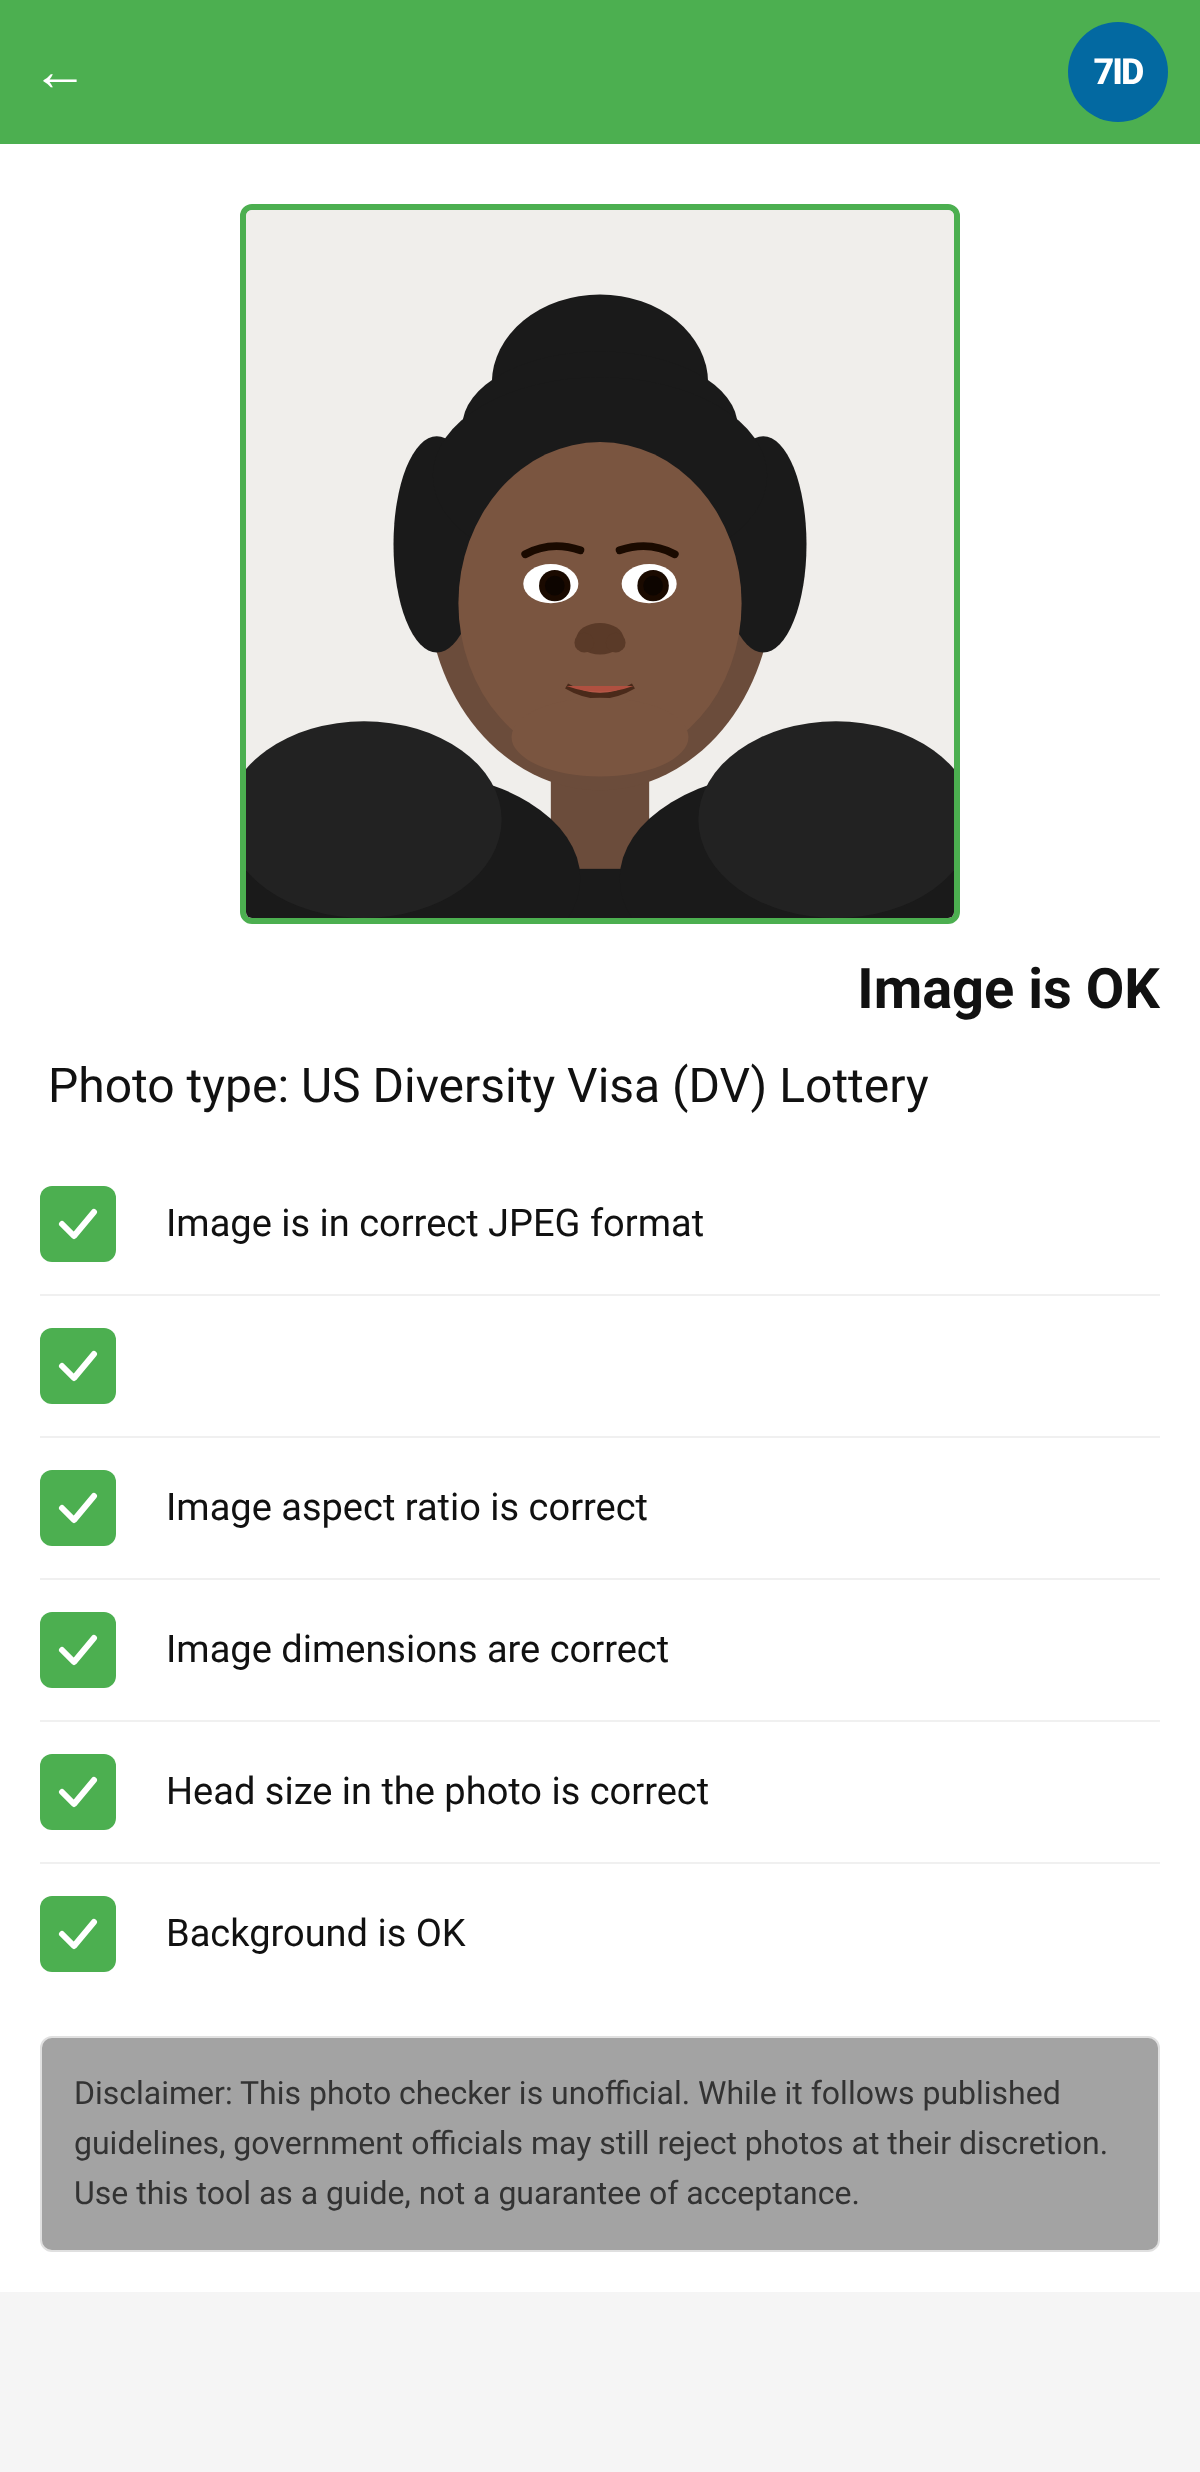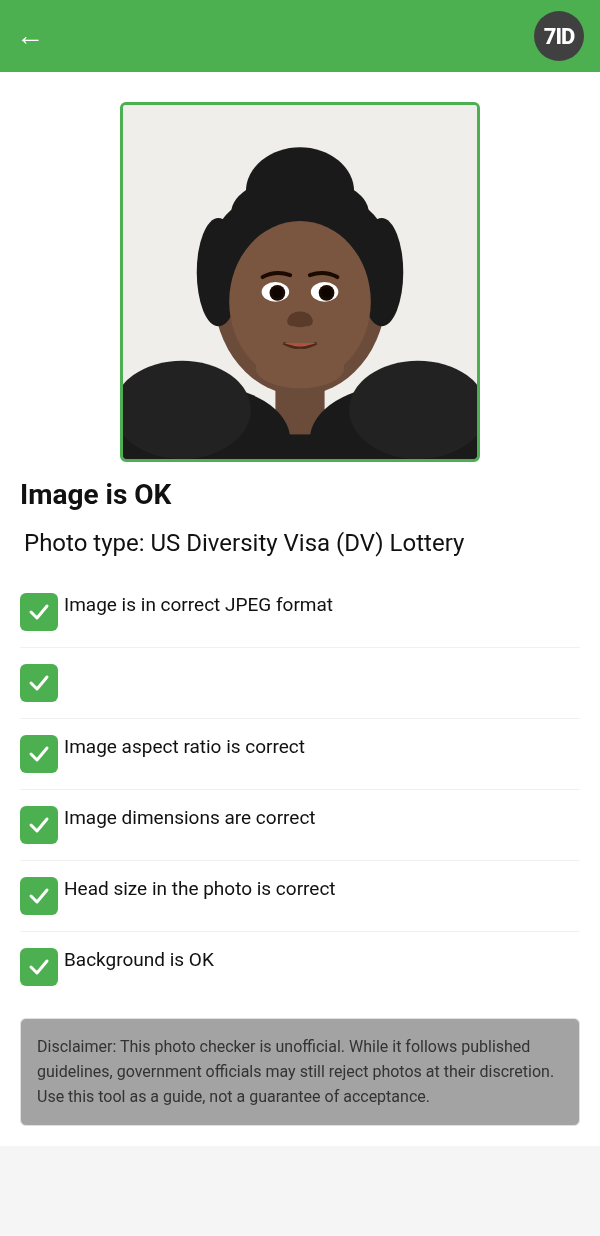--- a/index.html
+++ b/index.html
@@ -26,23 +26,23 @@
       cursor: pointer;
       line-height: 1;
     }
     .header-title {
       color: white;
       font-size: 26px;
       font-weight: 700;
       letter-spacing: 0.5px;
     }
     .header-logo {
-      background: #404040;
+      background: #0369a1;
       color: white;
-      font-size: 22px;
+      font-size: 18px;
       font-weight: 800;
       width: 50px;
       height: 50px;
       border-radius: 50%;
       display: flex;
       align-items: center;
       justify-content: center;
       letter-spacing: -1px;
       text-align: right;
     }
@@ -72,21 +72,21 @@
     }
 
     
     .portrait-svg {
       width: 100%;
       height: 100%;
     }
 
     
     .status-title {
-      text-align: left;
+      text-align: right;
       font-size: 28px;
       font-weight: 700;
       color: #111;
       margin-bottom: 18px;
     }
 
     
     .photo-type {
       font-size: 24px;
       color: #111;
@@ -94,23 +94,24 @@
       padding-left: 4px;
     }
 
     
     .check-list {
       list-style: none;
       padding: 0;
     }
     .check-item {
       display: flex;
+      align-items: center;
       padding: 16px 0;
       border-bottom: 1px solid #f0f0f0;
-      gap: 6px;
+      gap: 25px;
     }
     .check-item:last-child {
       border-bottom: none;
     }
     .check-icon {
       width: 38px;
       height: 38px;
       background: #4caf50;
       border-radius: 6px;
       display: flex;

